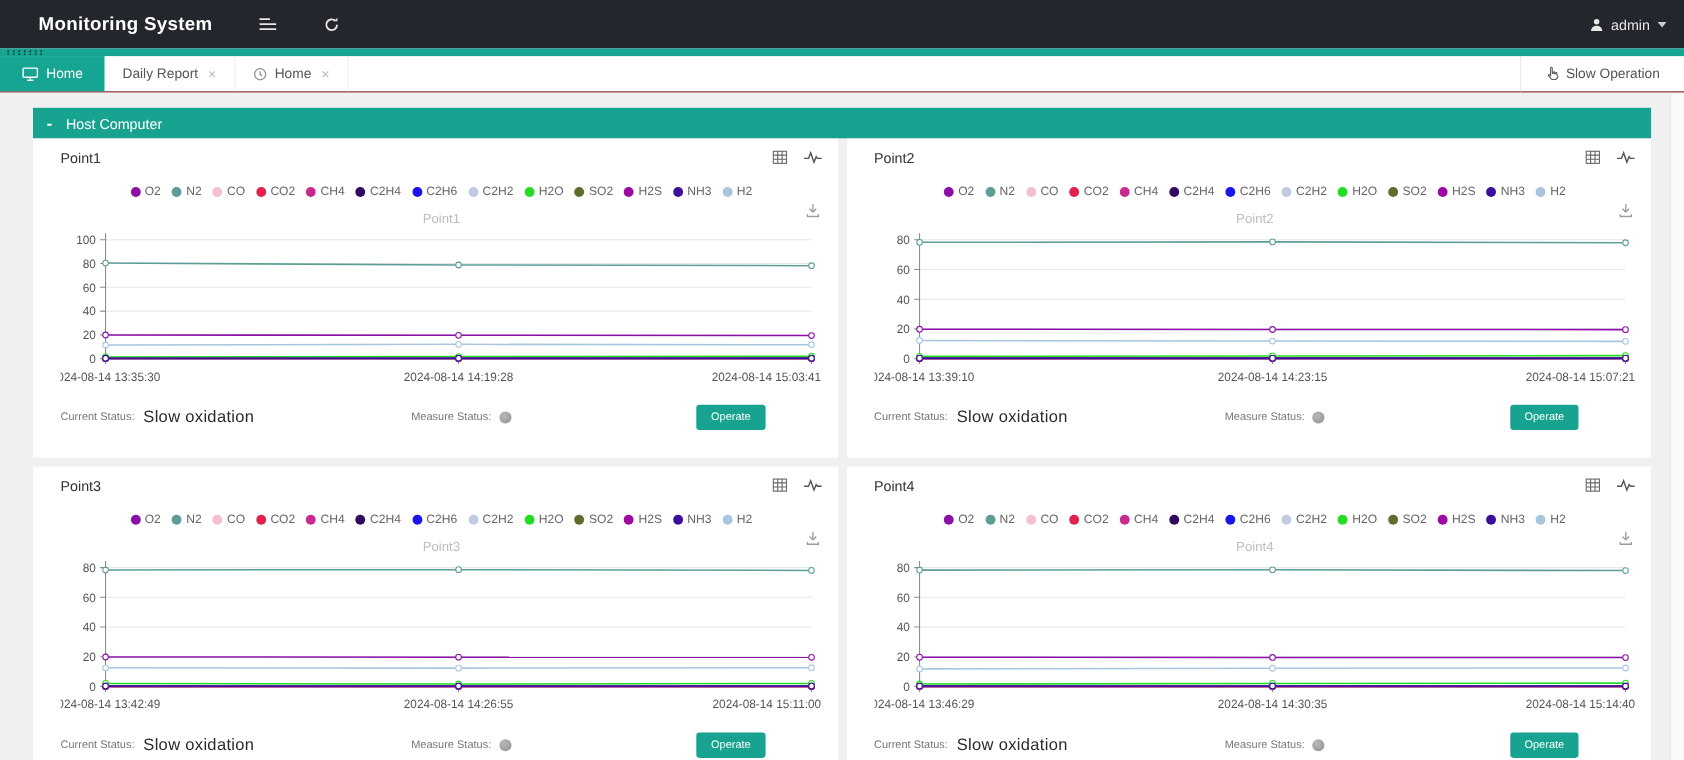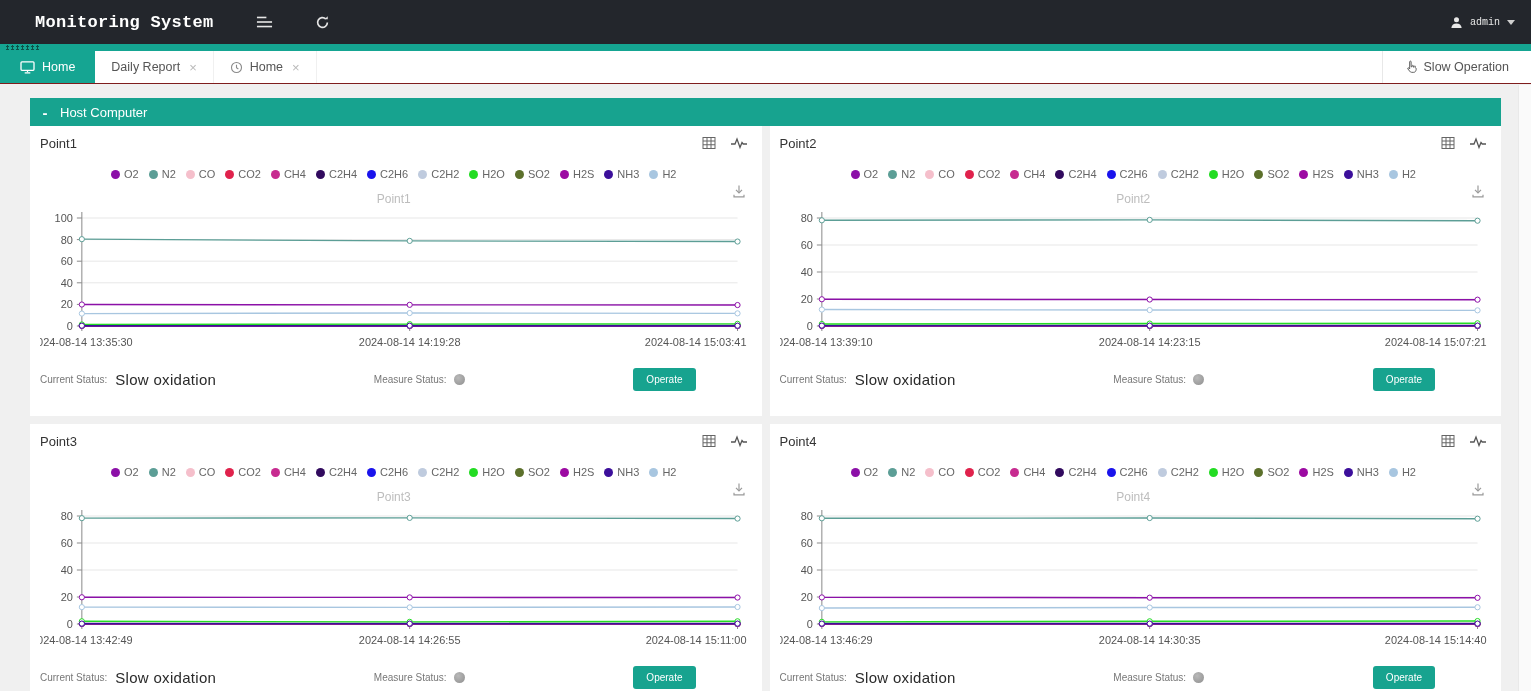--- a/index.html
+++ b/index.html
@@ -1,23 +1,23 @@
 <!DOCTYPE html>
 <html><head>
 <meta charset="utf-8">
 <style>
   * { margin:0; padding:0; box-sizing:border-box; }
   html,body { width:1531px; height:691px; overflow:hidden; background:#f0f0f0;
     font-family:"Liberation Sans", sans-serif; }
 
   
-  .app-header { height:44px; background:#23262c; display:flex; align-items:center; padding:0 16px 0 35px;font-family:Liberation Mono, monospace; }
+  .app-header { height:44px; background:#23262c; display:flex; align-items:center; padding:0 16px 0 35px; }
   .app-title { color:#fff; font-size:17px; font-weight:600; letter-spacing:.3px; }
   .hdr-icon { margin-left:42px; display:inline-flex; align-items:center; cursor:pointer; }
-  .hdr-right { margin-left:auto; display:flex; align-items:center; gap:7px; color:#e8e8e8; font-size:10px; cursor:pointer; }
+  .hdr-right { margin-left:auto; display:flex; align-items:center; gap:7px; color:#e8e8e8; font-size:13px; cursor:pointer; }
   .caret-down { width:0; height:0; border:4px solid transparent; border-top:5px solid #cfcfcf; margin-top:4px; }
 
   
   .teal-strip { height:7px; background:#15a592; position:relative; }
   .strip-dots { position:absolute; left:5px; top:1px; width:34px; height:5px;
     background-image:radial-gradient(circle, rgba(0,0,0,.5) 1px, transparent 1.3px);
     background-size:5px 3px; }
 
   
   .tab-bar { height:33px; background:#fff; border-bottom:1px solid #7f1d1d; display:flex; align-items:stretch; }
@@ -29,21 +29,21 @@
     border-left:1px solid #e8e8e8; font-size:12.5px; color:#555; cursor:pointer; }
 
   
   .content { margin:14px 30px 0 30px; }
   .host-bar { height:28px; background:#17a38f; color:#fff; display:flex; align-items:center;
     font-size:13px; }
   .host-collapse { width:30px; text-align:center; font-size:15px; font-weight:bold; cursor:pointer; }
   .grid { display:grid; grid-template-columns:1fr 1fr; gap:8px; background:#f0f0f0; }
 
   
-  .panel { background:#fff; height:290px; position:relative; padding:10px 14px 0 10px; }
+  .panel { background:#fff; height:290px; position:relative; padding:10px 14px 0 25px; }
   .panel-head { display:flex; align-items:flex-start; height:20px; }
   .panel-title { font-size:13px; color:#333; }
   .panel-tools { margin-left:auto; display:flex; gap:14px; }
   .tool { cursor:pointer; display:inline-flex; }
   .download-wrap { position:absolute; right:16px; top:58px; }
   .legend { margin-top:10px; height:16px; display:flex; justify-content:center; align-items:center;
     gap:10px; flex-wrap:nowrap; }
   .legend-item { display:inline-flex; align-items:center; gap:4px; cursor:pointer; }
   .legend-dot { width:9px; height:9px; border-radius:50%; display:inline-block; }
   .legend-label { font-size:11px; color:#666; }

